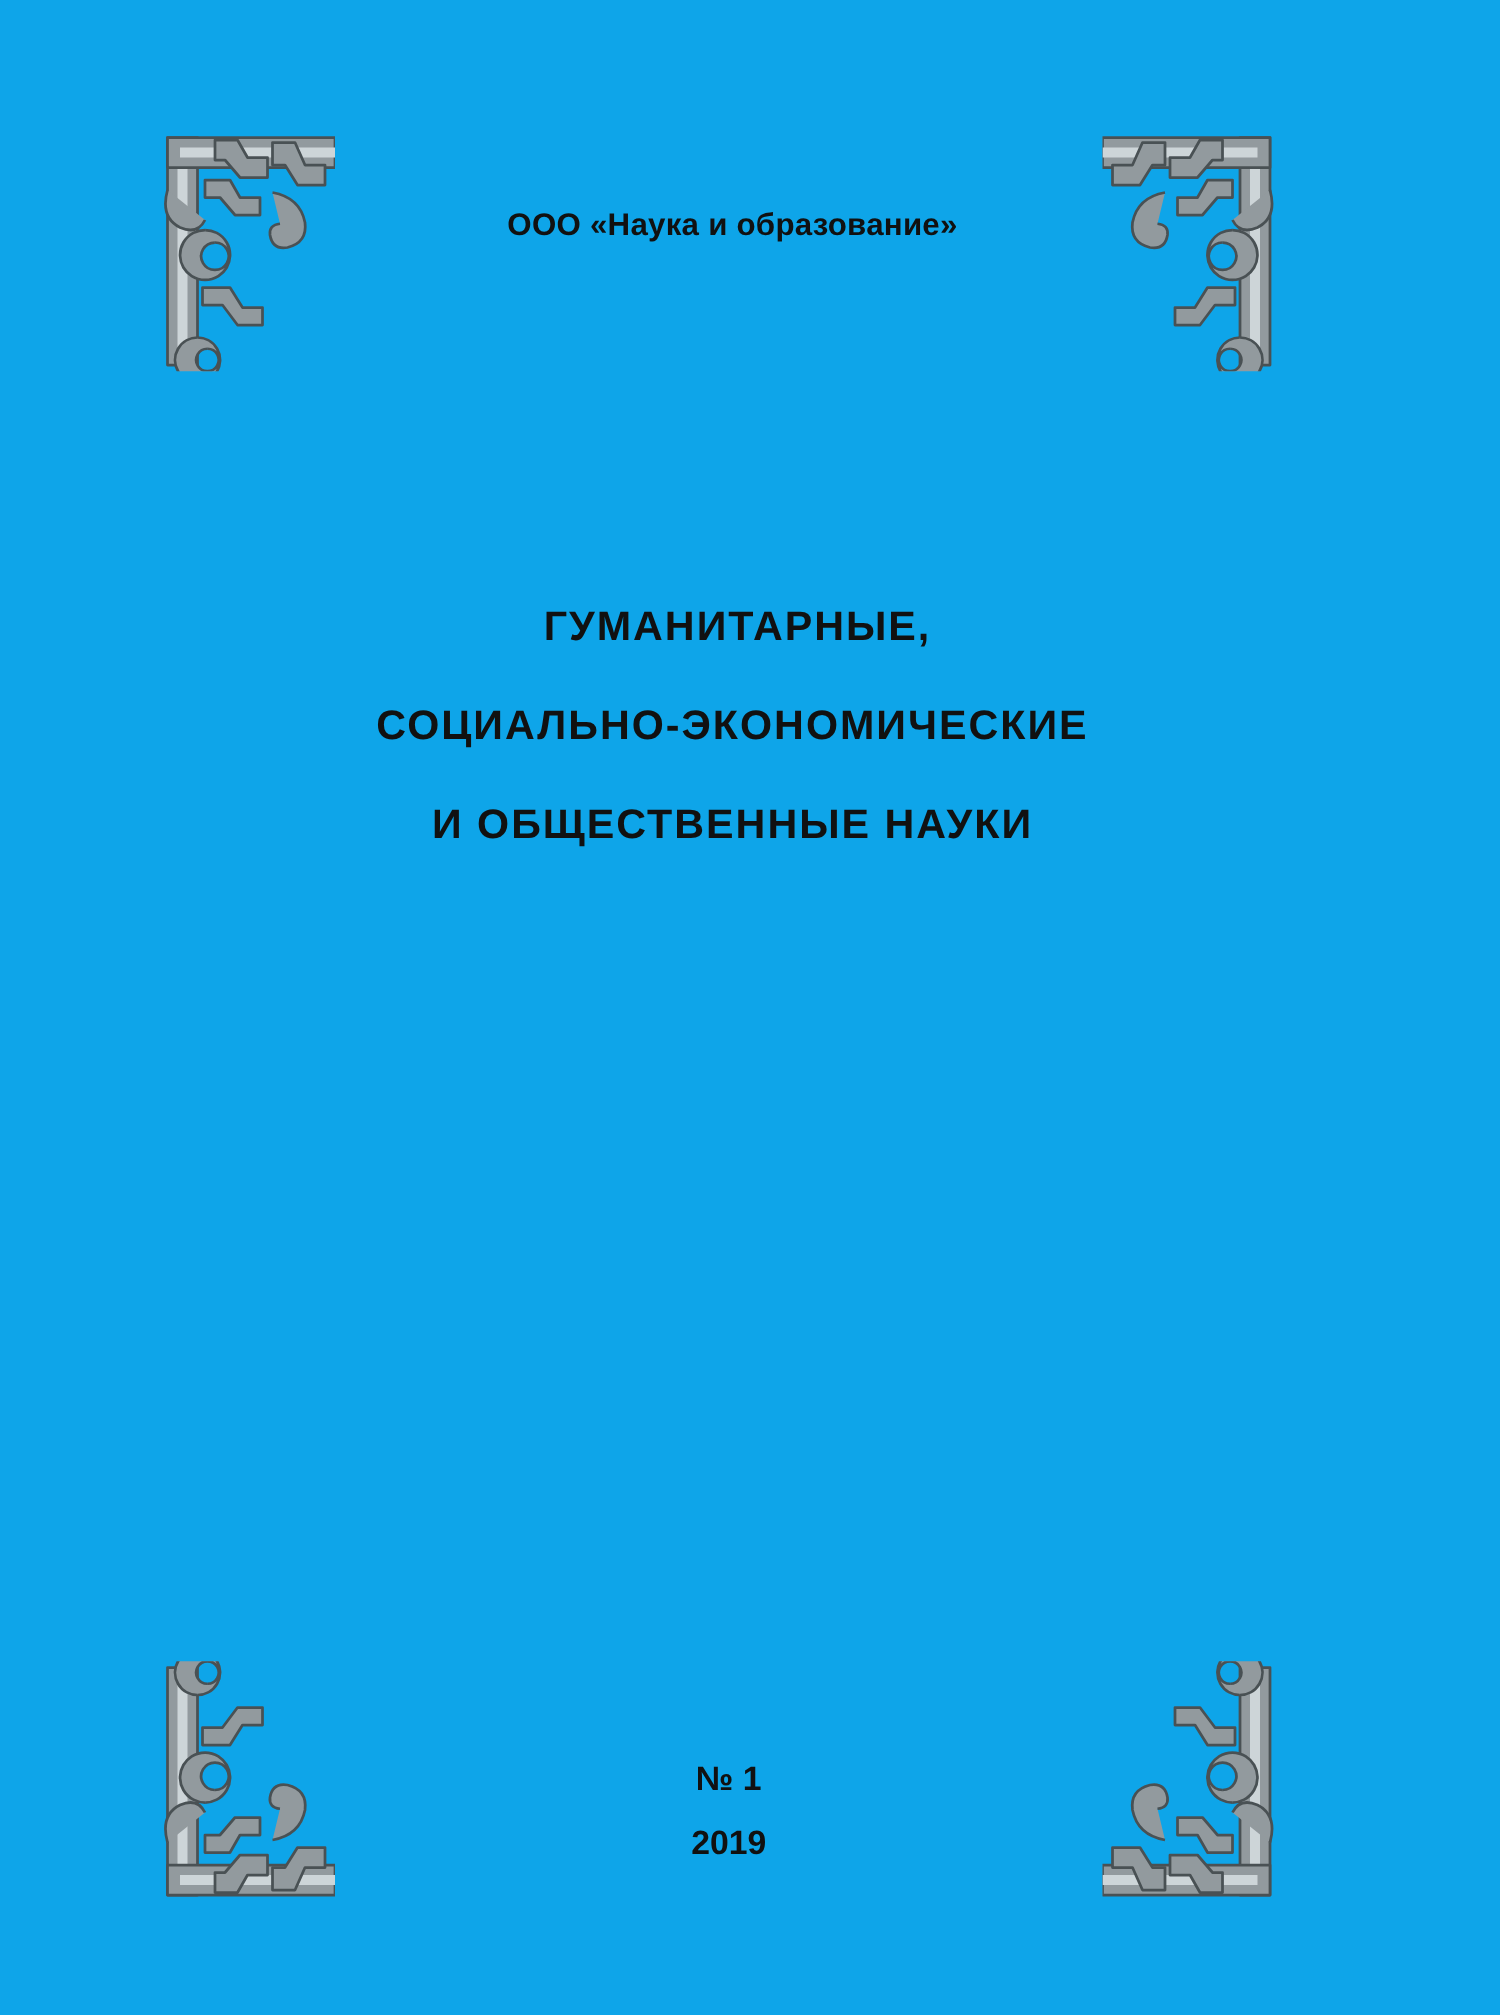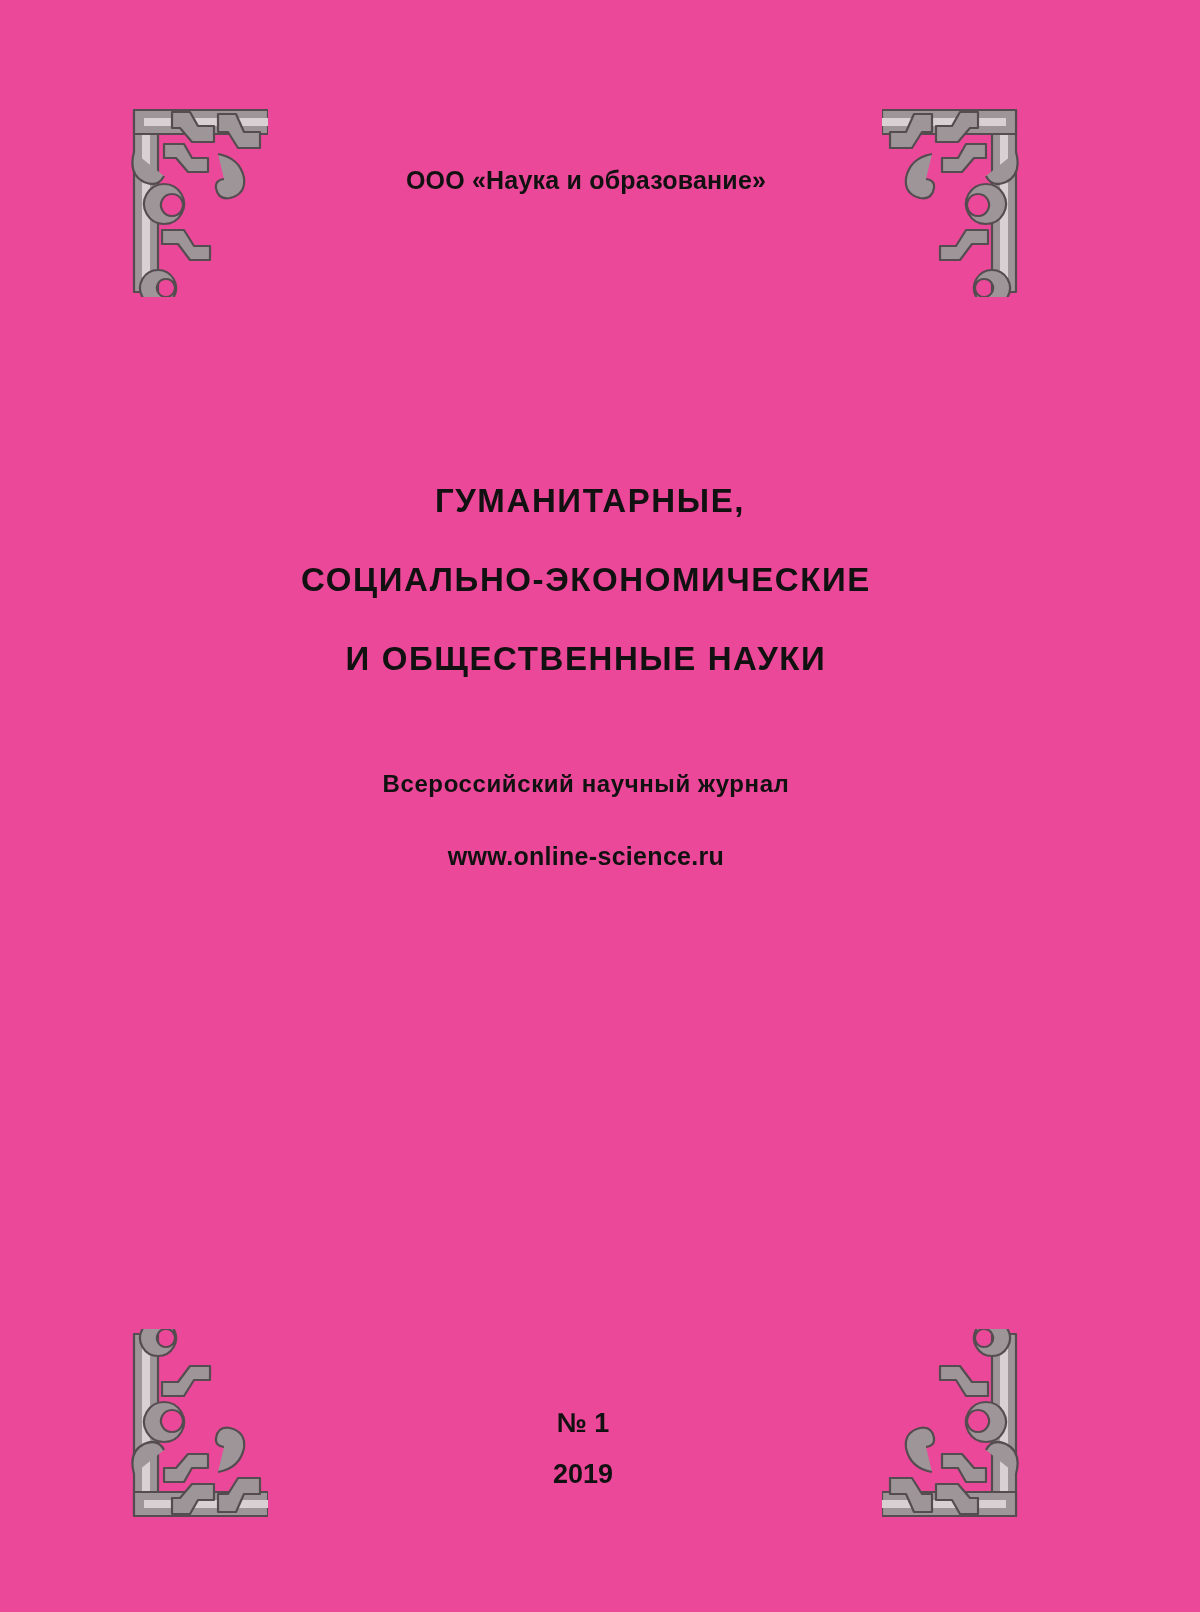--- a/index.html
+++ b/index.html
@@ -12,21 +12,21 @@
     height: 1612px;
     position: relative;
     font-family: "Liberation Sans", sans-serif;
     color: #111111;
     overflow: hidden;
   }
 
   .page {
     position: absolute;
     inset: 0;
-    background: #ec4899;
+    background: #0ea5e9;
   }
 
   
   .ornament {
     position: absolute;
     width: 150px;
     height: 205px;
     opacity: 0.95;
   }
   .ornament svg { display: block; width: 100%; height: 100%; }
@@ -203,23 +203,19 @@
   <div class="publisher">
     <span class="publisher-inner">ООО «Наука и образование»</span>
   </div>
 
   <div class="title-block">
     <div class="title-line l1">ГУМАНИТАРНЫЕ,</div>
     <div class="title-line l2">СОЦИАЛЬНО-ЭКОНОМИЧЕСКИЕ</div>
     <div class="title-line l3">И ОБЩЕСТВЕННЫЕ НАУКИ</div>
   </div>
 
-  <div class="subtitle-block">
-    <div class="subtitle">Всероссийский научный журнал</div>
-    <div class="website">www.online-science.ru</div>
-  </div>
 
   <div class="issue-block">
     <div class="issue-number">№ 1</div>
     <div class="issue-year">2019</div>
   </div>
 
 </div>
 
 </body></html>

